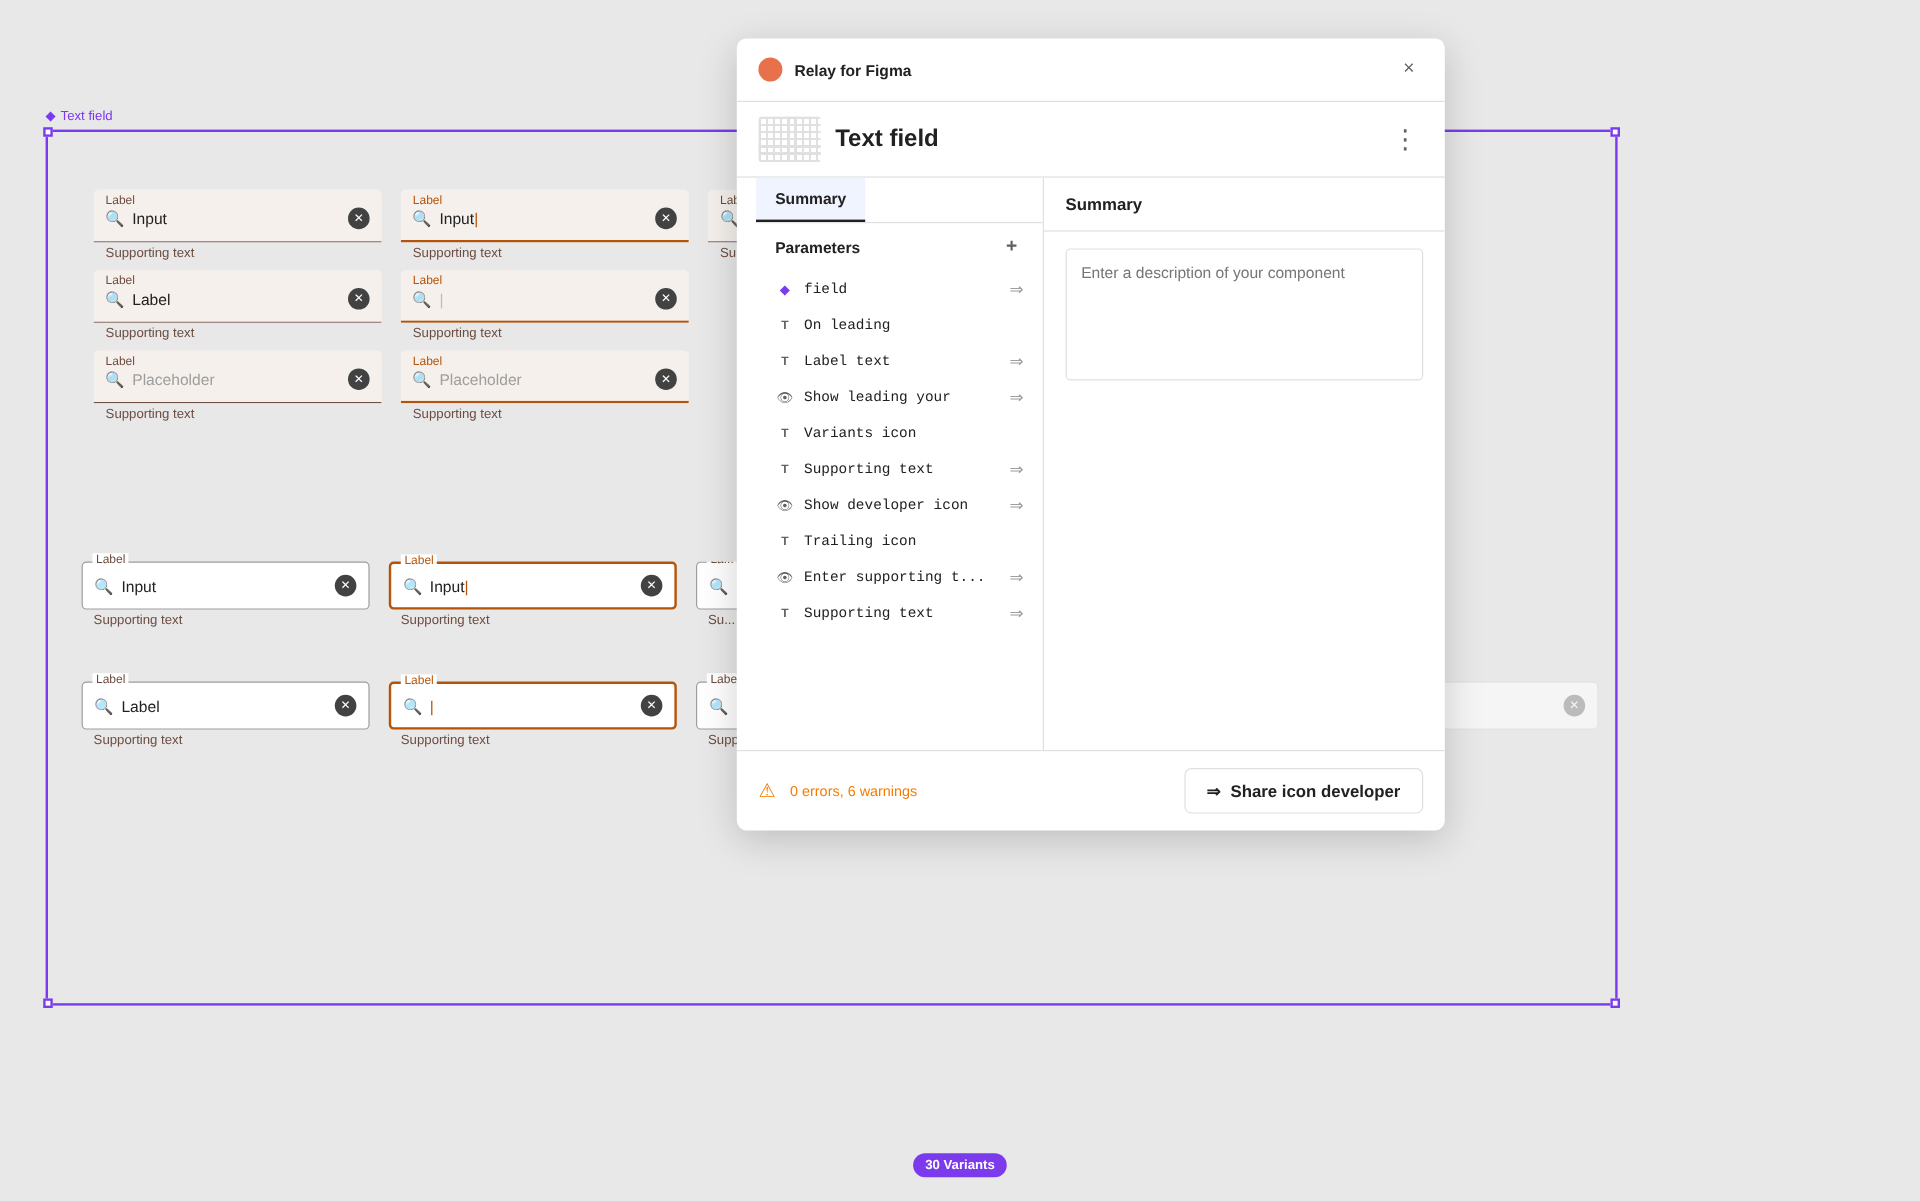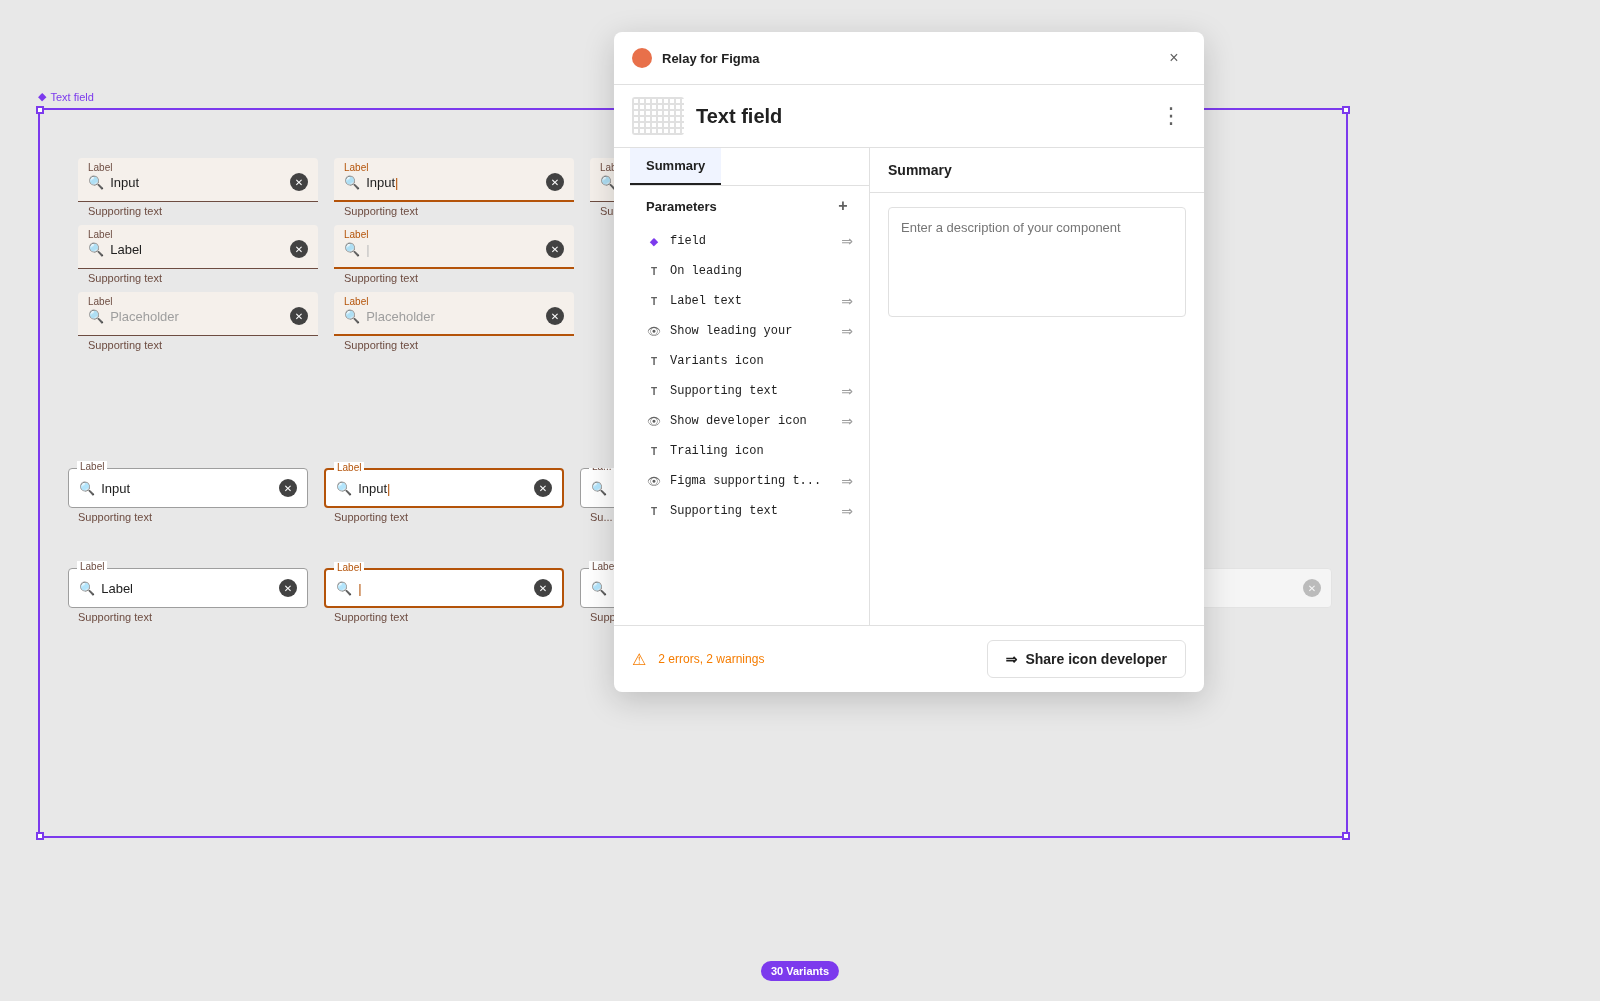--- a/index.html
+++ b/index.html
@@ -643,41 +643,41 @@
           <span class="param-icon eye">👁</span>
           <span class="param-label">Show developer icon</span>
           <span class="param-arrow">⇒</span>
         </div>
         <div class="param-row">
           <span class="param-icon text">T</span>
           <span class="param-label">Trailing icon</span>
         </div>
         <div class="param-row">
           <span class="param-icon eye">👁</span>
-          <span class="param-label">Figma supporting t...</span>
+          <span class="param-label">Enter supporting t...</span>
           <span class="param-arrow">⇒</span>
         </div>
         <div class="param-row">
           <span class="param-icon text">T</span>
           <span class="param-label">Supporting text</span>
           <span class="param-arrow">⇒</span>
         </div>
       </div>
 
       <div class="right-panel">
         <div class="right-panel-header">Summary</div>
         <div class="right-panel-content">
           <textarea class="description-textarea" placeholder="Enter a description of your component" style=""></textarea>
         </div>
       </div>
     </div>
 
     <div class="panel-footer">
       <span class="warning-icon">⚠</span>
-      <span class="footer-status">2 errors, 2 warnings</span>
+      <span class="footer-status">0 errors, 6 warnings</span>
       <button class="share-btn">
         <span>⇒</span>
         <span>Share icon developer</span>
       </button>
     </div>
   </div>
 
 </div>
 
 </body></html>

